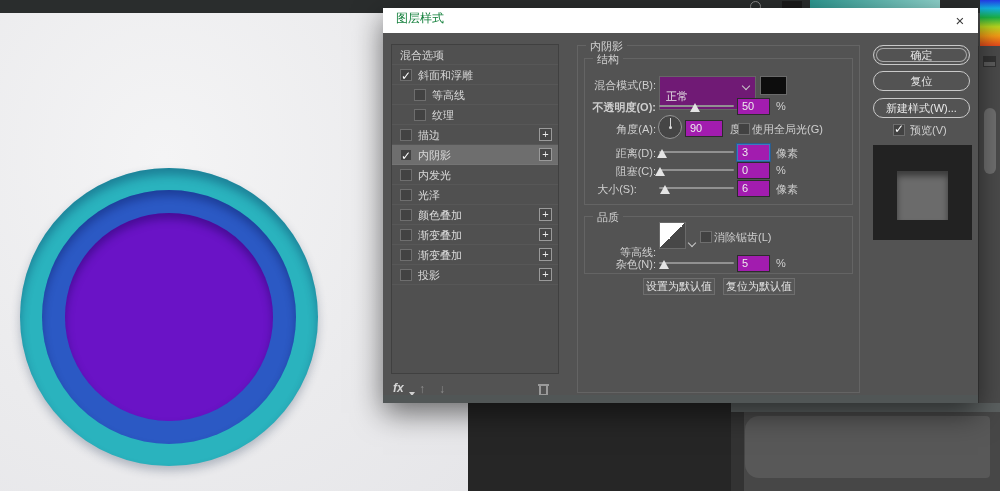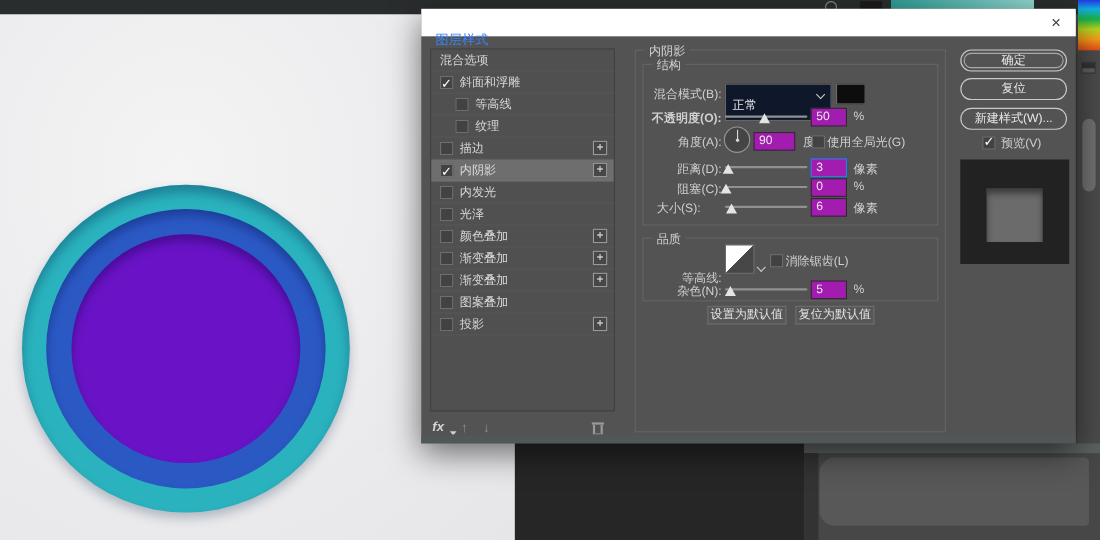--- a/index.html
+++ b/index.html
@@ -32,21 +32,21 @@
     box-shadow:0 5px 10px rgba(40,60,90,.3), inset 0 7px 10px rgba(0,25,70,.32); }
   .circle-middle { left:22px; top:22px; width:254px; height:254px;
     box-shadow:inset 0 6px 9px rgba(0,10,70,.33); position:absolute; }
   .circle-inner { left:23px; top:23px; width:208px; height:208px;
     box-shadow:inset 0 6px 9px rgba(15,0,70,.38); position:absolute; }
 
   
   .dialog { left:383px; top:8px; width:595px; height:395px; background:#535353;
     box-shadow:0 10px 28px rgba(0,0,0,.55); }
   .titlebar { left:0; top:0; width:100%; height:25px; background:#ffffff; color:#2b2b2b; }
-  .titlebar-text { left:13px; top:20px; font-size:12px; color:#3b82f6; }
+  .titlebar-text { left:13px; top:2px; font-size:12px; color:#15803d; }
   .close-btn { right:6px; top:2px; width:24px; height:21px; text-align:center; line-height:21px;
     font-size:15px; color:#3c3c3c; cursor:default; }
   .dialog-body { left:0; top:25px; width:595px; height:362px; }
   .dialog-footer { left:0; top:387px; width:595px; height:8px; background:#515656; }
 
   
   .style-list { left:8px; top:11px; width:168px; height:330px; background:#505050; border:1px solid #404040; overflow:hidden; }
   .row { position:relative; height:20px; line-height:20px; padding-left:8px; border-bottom:1px solid rgba(255,255,255,.045);
     display:flex; align-items:center; color:#d9d9d9; }
   .row.selected { background:#6e6e6e; }
@@ -66,21 +66,21 @@
   .trash-lid { position:absolute; left:0; top:1px; width:11px; height:2px; background:#9a9a9a; }
 
   
   .main-panel { left:194px; top:12px; width:283px; height:348px; border:1px solid #646464; }
   .legend { position:absolute; top:-7px; left:8px; background:#535353; padding:0 4px; color:#d2d2d2; }
   .fieldset { position:absolute; border:1px solid #646464; }
   .fs-structure { left:6px; top:12px; width:269px; height:147px; }
   .fs-quality { left:6px; top:170px; width:269px; height:58px; }
   .flabel { left:0; width:78px; text-align:right; color:#cfcfcf; }
   .unit { left:198px; color:#cfcfcf; }
-  .dropdown { left:81px; width:97px; height:34px; background:#0f172a; border:1px solid #666; color:#e6e6e6;
+  .dropdown { left:81px; width:97px; height:34px; background:#701a75; border:1px solid #666; color:#e6e6e6;
     line-height:17px; padding:11px 6px; }
   .dd-chev { position:absolute; right:6px; top:6px; width:6px; height:6px; border-right:1px solid #c9c9c9;
     border-bottom:1px solid #c9c9c9; transform:rotate(45deg); }
   .swatch { left:182px; width:27px; height:19px; border:1px solid #6a6a6a; }
   .slider { left:81px; width:75px; height:16px; }
   .slider .track { position:absolute; left:0; right:0; top:7px; height:2px; background:#919191; border-radius:1px; }
   .slider .thumb { position:absolute; top:5px; width:0; height:0; border-left:5px solid transparent;
     border-right:5px solid transparent; border-bottom:9px solid #e4e4e4; }
   .vbox { left:159px; width:33px; height:17px; background:#a21caf; border:1px solid #2c2c2c; color:#ececec;
     padding:0 4px; line-height:15px; }
@@ -180,24 +180,20 @@
           <span>渐变叠加</span>
           <span class="plusic">+</span>
         </div>
         <div class="row">
           <span class="cb"></span>
           <span>渐变叠加</span>
           <span class="plusic">+</span>
         </div>
         <div class="row">
           <span class="cb"></span>
-          <span>图案叠加</span>
-        </div>
-        <div class="row">
-          <span class="cb"></span>
           <span>投影</span>
           <span class="plusic">+</span>
         </div>
       </div>
     <div class="abs fx-bar">
       <span class="abs fx-glyph">fx</span>
       <span class="abs fx-caret"></span>
       <span class="abs arrow-ic" style="left:28px;">↑</span>
       <span class="abs arrow-ic" style="left:48px;">↓</span>
       <span class="abs trash-ic">

